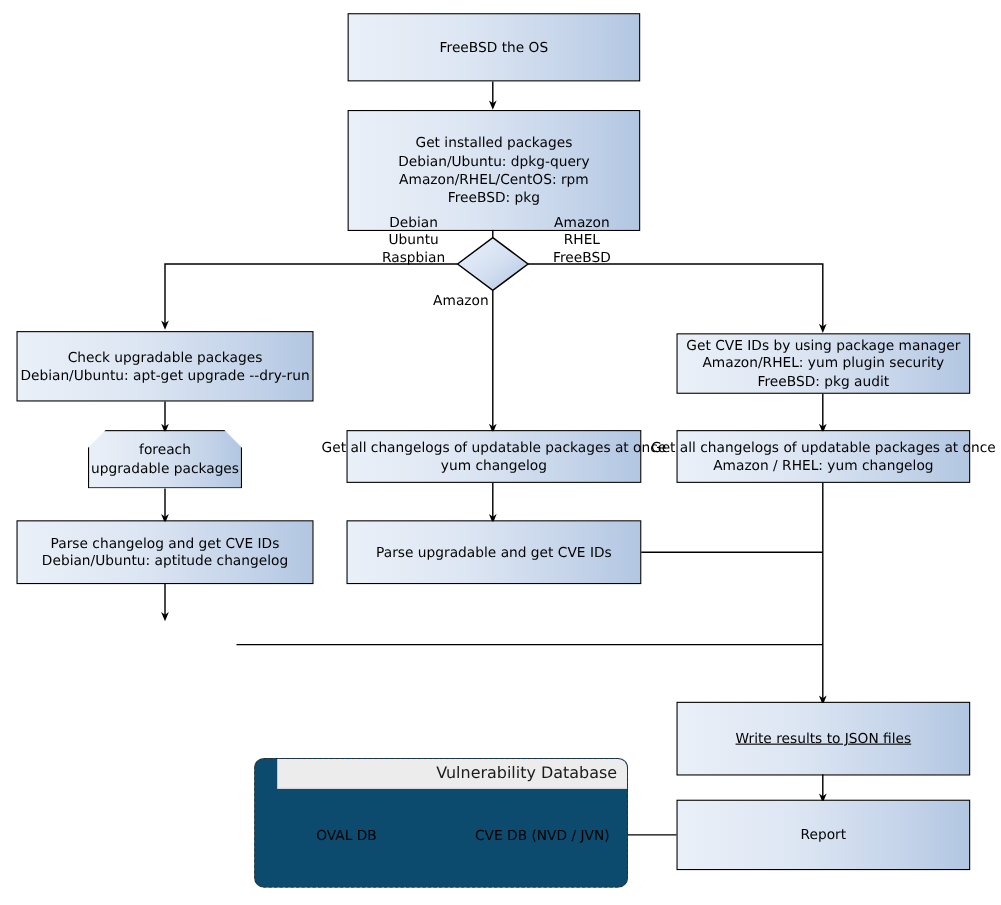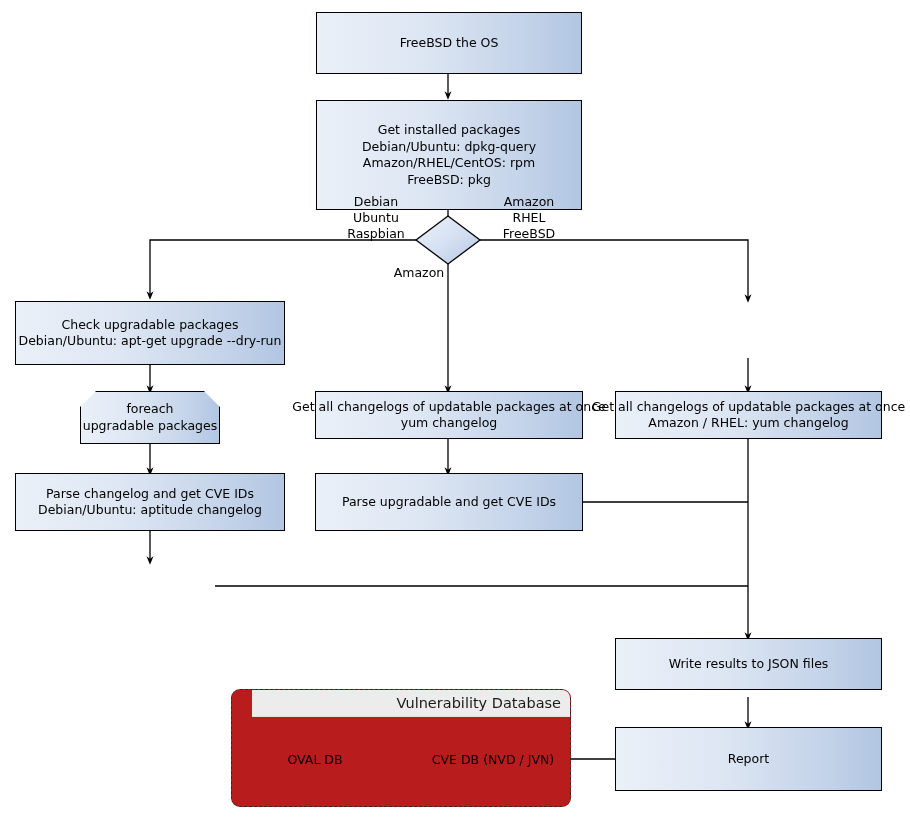--- a/index.html
+++ b/index.html
@@ -63,21 +63,21 @@
     font-size: 12.5px;
     line-height: 16px;
     color: #000000;
     white-space: nowrap;
   }
   .frame {
     position: absolute;
     box-sizing: border-box;
     border: 1.6px dashed #2b2b2b;
     border-radius: 9px;
-    background: #b91c1c;
+    background: #0c4a6e;
     overflow: hidden;
     padding-left: 20px;
   }
   .frame-head {
     height: 27px;
     background: #ececec;
     border-bottom: 1px solid #e2e2e2;
     display: flex;
     align-items: center;
     justify-content: flex-end;
@@ -197,26 +197,29 @@
 
 
   <div class="node proc" style="left:315px; top:391px; width:268px; height:48px;">
     <span class="txt">Get all changelogs of updatable packages at once<br>yum changelog</span>
   </div>
 
   <div class="node proc" style="left:315px; top:473px; width:268px; height:58px;">
     <span class="txt">Parse upgradable and get CVE IDs</span>
   </div>
 
+  <div class="node proc" style="left:615px; top:303px; width:267px; height:55px;">
+    <span class="txt">Get CVE IDs by using package manager<br>Amazon/RHEL: yum plugin security<br>FreeBSD: pkg audit</span>
+  </div>
 
   <div class="node proc" style="left:615px; top:391px; width:267px; height:48px;">
     <span class="txt">Get all changelogs of updatable packages at once<br>Amazon / RHEL: yum changelog</span>
   </div>
 
-  <div class="node proc" style="left:615px; top:638px; width:267px; height:52px;">
+  <div class="node proc" style="left:615px; top:638px; width:267px; height:67px;text-decoration:underline;">
     <span class="txt">Write results to JSON files</span>
   </div>
 
   <div class="node proc" style="left:615px; top:727px; width:267px; height:64px;">
     <span class="txt">Report</span>
   </div>
 
   <div class="frame" style="left:231px; top:689px; width:340px; height:118px;">
     <div class="frame-head">
       <span>Vulnerability Database</span>

